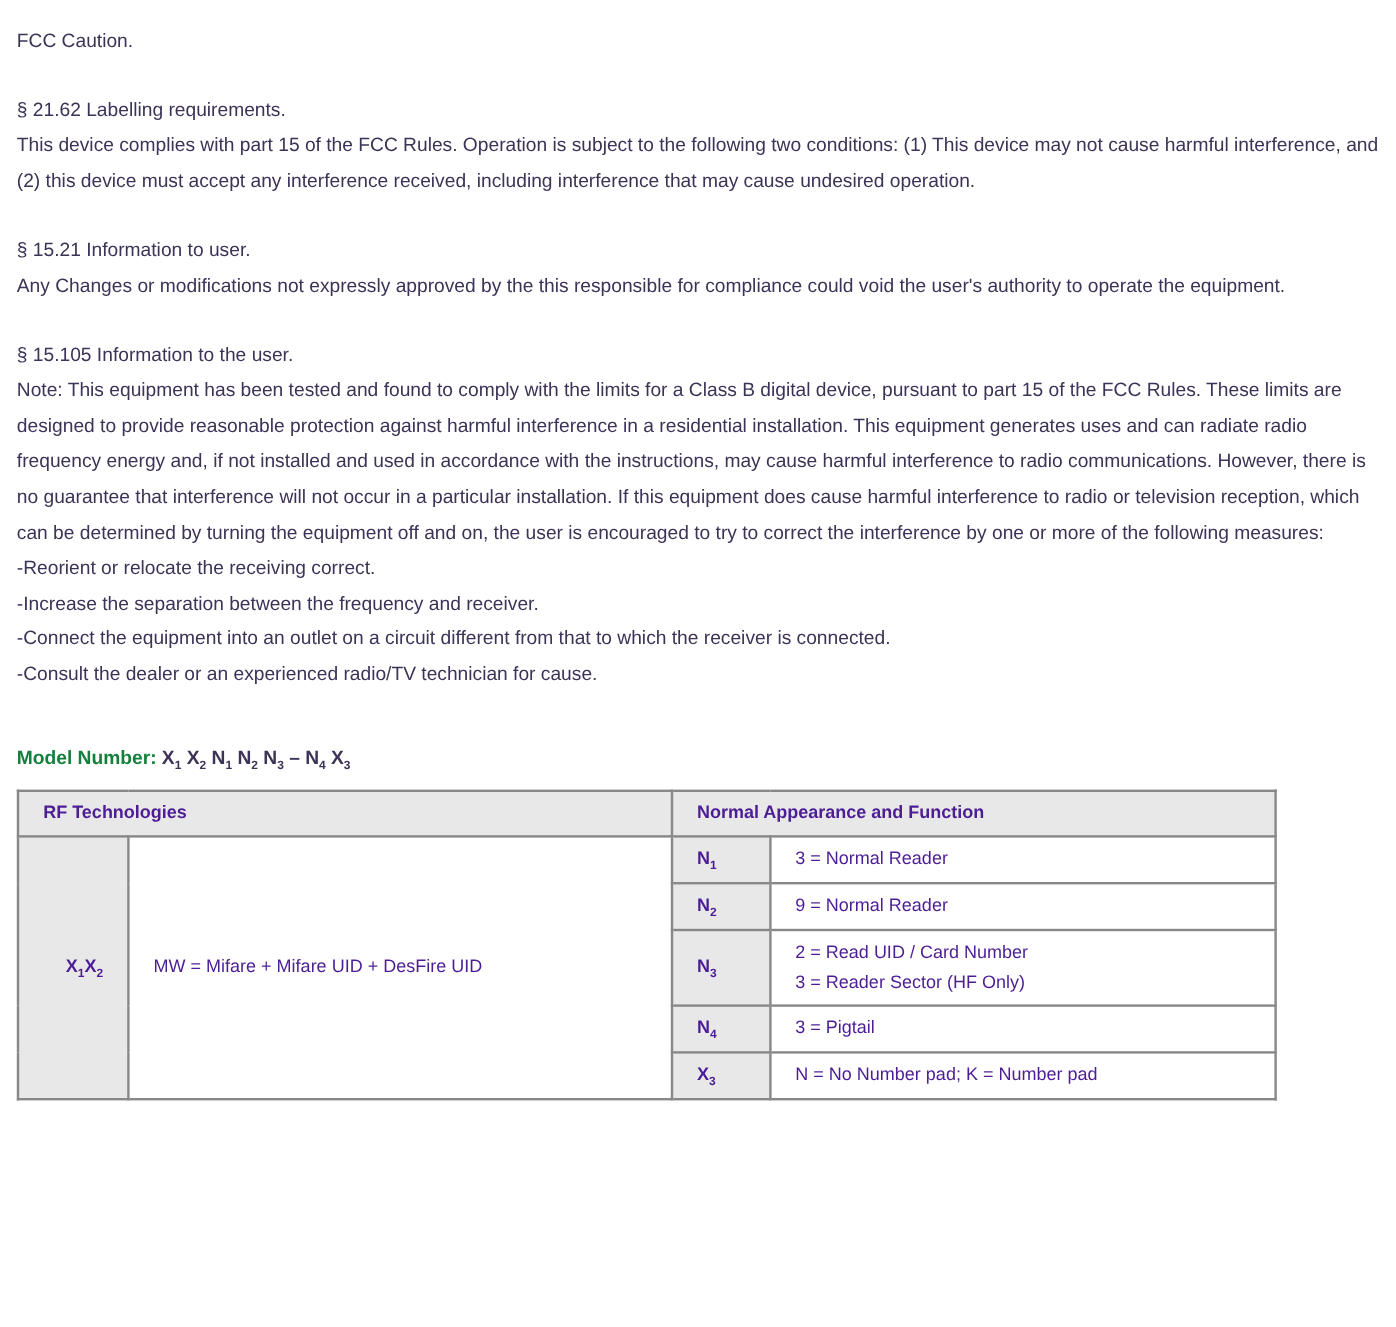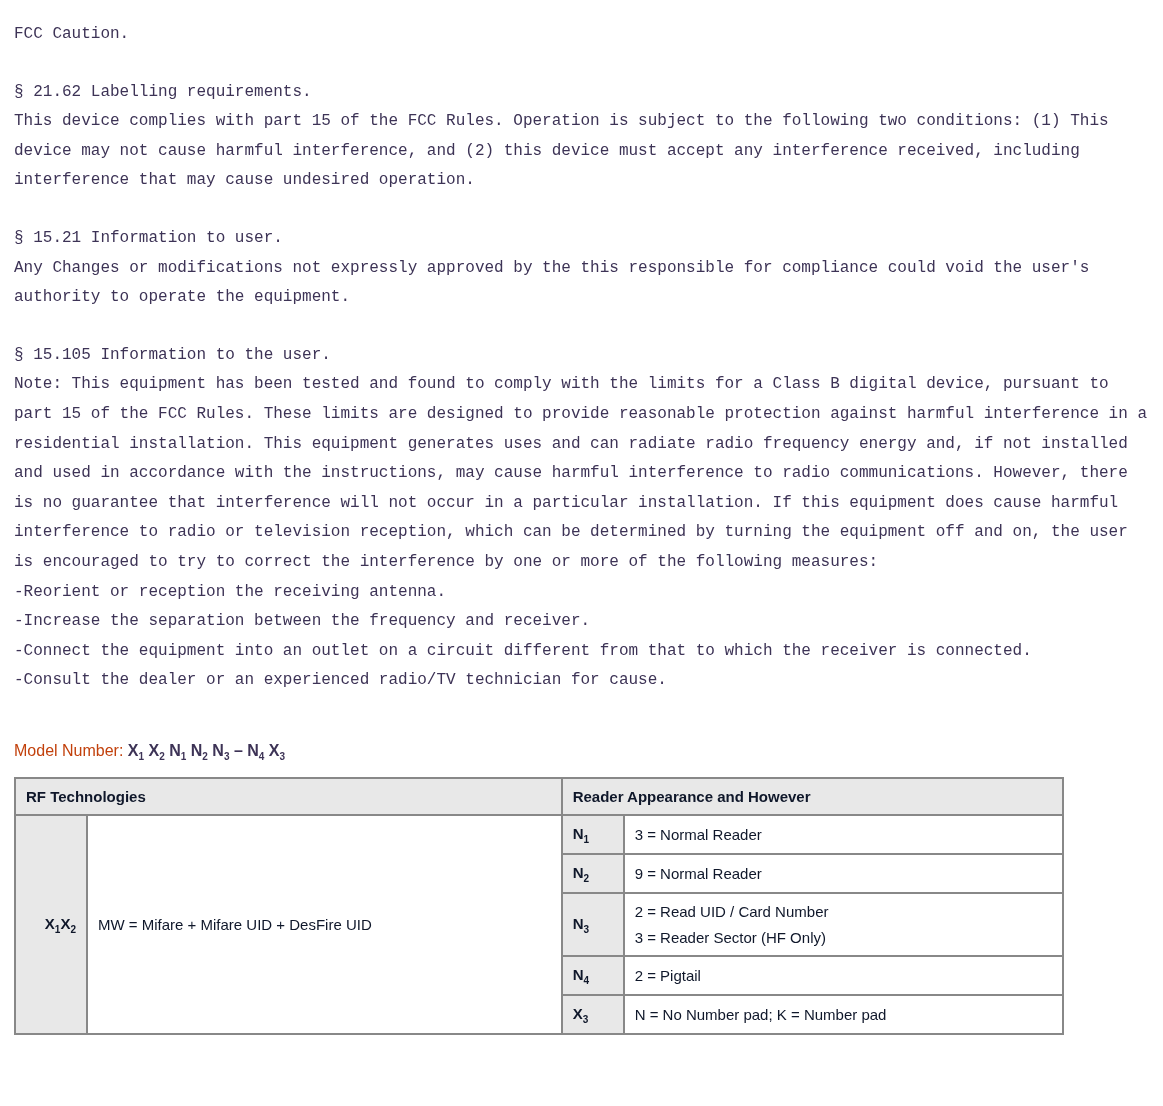--- a/index.html
+++ b/index.html
@@ -7,50 +7,49 @@
     font-size: 16px;
     color: #3d3356;
     margin: 0;
     padding: 20px 14px;
     line-height: 1.85;
     width: 1163px;
     box-sizing: border-box;
   }
   .para {
     margin-bottom: 0;
-    font-family: Liberation Mono, monospace;
   }
   .spacer {
     height: 28px;
   }
   .model-line {
     margin-top: 40px;
     margin-bottom: 10px;
     font-weight: bold;
     color: #3d3356;
   }
   .model-label {
-    color: #c2410c;
-    font-weight: normal;
+    color: #15803d;
+    font-weight: bold;
   }
   sub {
     font-size: 10px;
     vertical-align: sub;
   }
   table {
     border-collapse: collapse;
     width: 1050px;
     font-size: 15px;
   }
   td, th {
     border: 2px solid #888;
-    padding: 5px 10px;
+    padding: 5px 20px;
     text-align: left;
     vertical-align: middle;
-    color: #0f172a;
+    color: #4c1d95;
     line-height: 1.7;
   }
   th {
     background: #e8e8e8;
     font-weight: bold;
   }
   .keycell {
     background: #e8e8e8;
     font-weight: bold;
     width: 40px;
@@ -73,51 +72,51 @@
 <div class="para">§ 21.62 Labelling requirements.</div>
 <div class="para">This device complies with part 15 of the FCC Rules. Operation is subject to the following two conditions: (1) This device may not cause harmful interference, and (2) this device must accept any interference received, including interference that may cause undesired operation.</div>
 <div class="spacer"></div>
 
 <div class="para">§ 15.21 Information to user.</div>
 <div class="para">Any Changes or modifications not expressly approved by the this responsible for compliance could void the user's authority to operate the equipment.</div>
 <div class="spacer"></div>
 
 <div class="para">§ 15.105 Information to the user.</div>
 <div class="para">Note: This equipment has been tested and found to comply with the limits for a Class B digital device, pursuant to part 15 of the FCC Rules. These limits are designed to provide reasonable protection against harmful interference in a residential installation. This equipment generates uses and can radiate radio frequency energy and, if not installed and used in accordance with the instructions, may cause harmful interference to radio communications. However, there is no guarantee that interference will not occur in a particular installation. If this equipment does cause harmful interference to radio or television reception, which can be determined by turning the equipment off and on, the user is encouraged to try to correct the interference by one or more of the following measures:</div>
-<div class="para">-Reorient or reception the receiving antenna.</div>
+<div class="para">-Reorient or relocate the receiving correct.</div>
 <div class="para">-Increase the separation between the frequency and receiver.</div>
 <div class="para">-Connect the equipment into an outlet on a circuit different from that to which the receiver is connected.</div>
 <div class="para">-Consult the dealer or an experienced radio/TV technician for cause.</div>
 
 <div class="model-line">
   <span class="model-label">Model Number: </span><span id="model-pattern">X<sub>1</sub> X<sub>2</sub> N<sub>1</sub> N<sub>2</sub> N<sub>3</sub> – N<sub>4</sub> X<sub>3</sub></span>
 </div>
 
 <table>
   <tbody>
       <tr>
     <th colspan="2">RF Technologies</th>
-    <th colspan="2">Reader Appearance and However</th>
+    <th colspan="2">Normal Appearance and Function</th>
   </tr>
   <tr>
     <td rowspan="5" class="keycell-left" id="leftkey">X<sub>1</sub>X<sub>2</sub></td>
     <td rowspan="5">MW = Mifare + Mifare UID + DesFire UID</td>
     <td class="keycell" id="rk0">N<sub>1</sub></td>
     <td id="rv0">3 = Normal Reader</td>
   </tr>
   <tr>
     <td class="keycell" id="rk1">N<sub>2</sub></td>
     <td id="rv1">9 = Normal Reader</td>
   </tr>
   <tr>
     <td class="keycell" id="rk2">N<sub>3</sub></td>
     <td id="rv2">2 = Read UID / Card Number<br>3 = Reader Sector (HF Only)</td>
   </tr>
   <tr>
     <td class="keycell" id="rk3">N<sub>4</sub></td>
-    <td id="rv3">2 = Pigtail</td>
+    <td id="rv3">3 = Pigtail</td>
   </tr>
   <tr>
     <td class="keycell" id="rk4">X<sub>3</sub></td>
     <td id="rv4">N = No Number pad; K = Number pad</td>
   </tr>
 </tbody>
   </table>
 
 </body></html>

